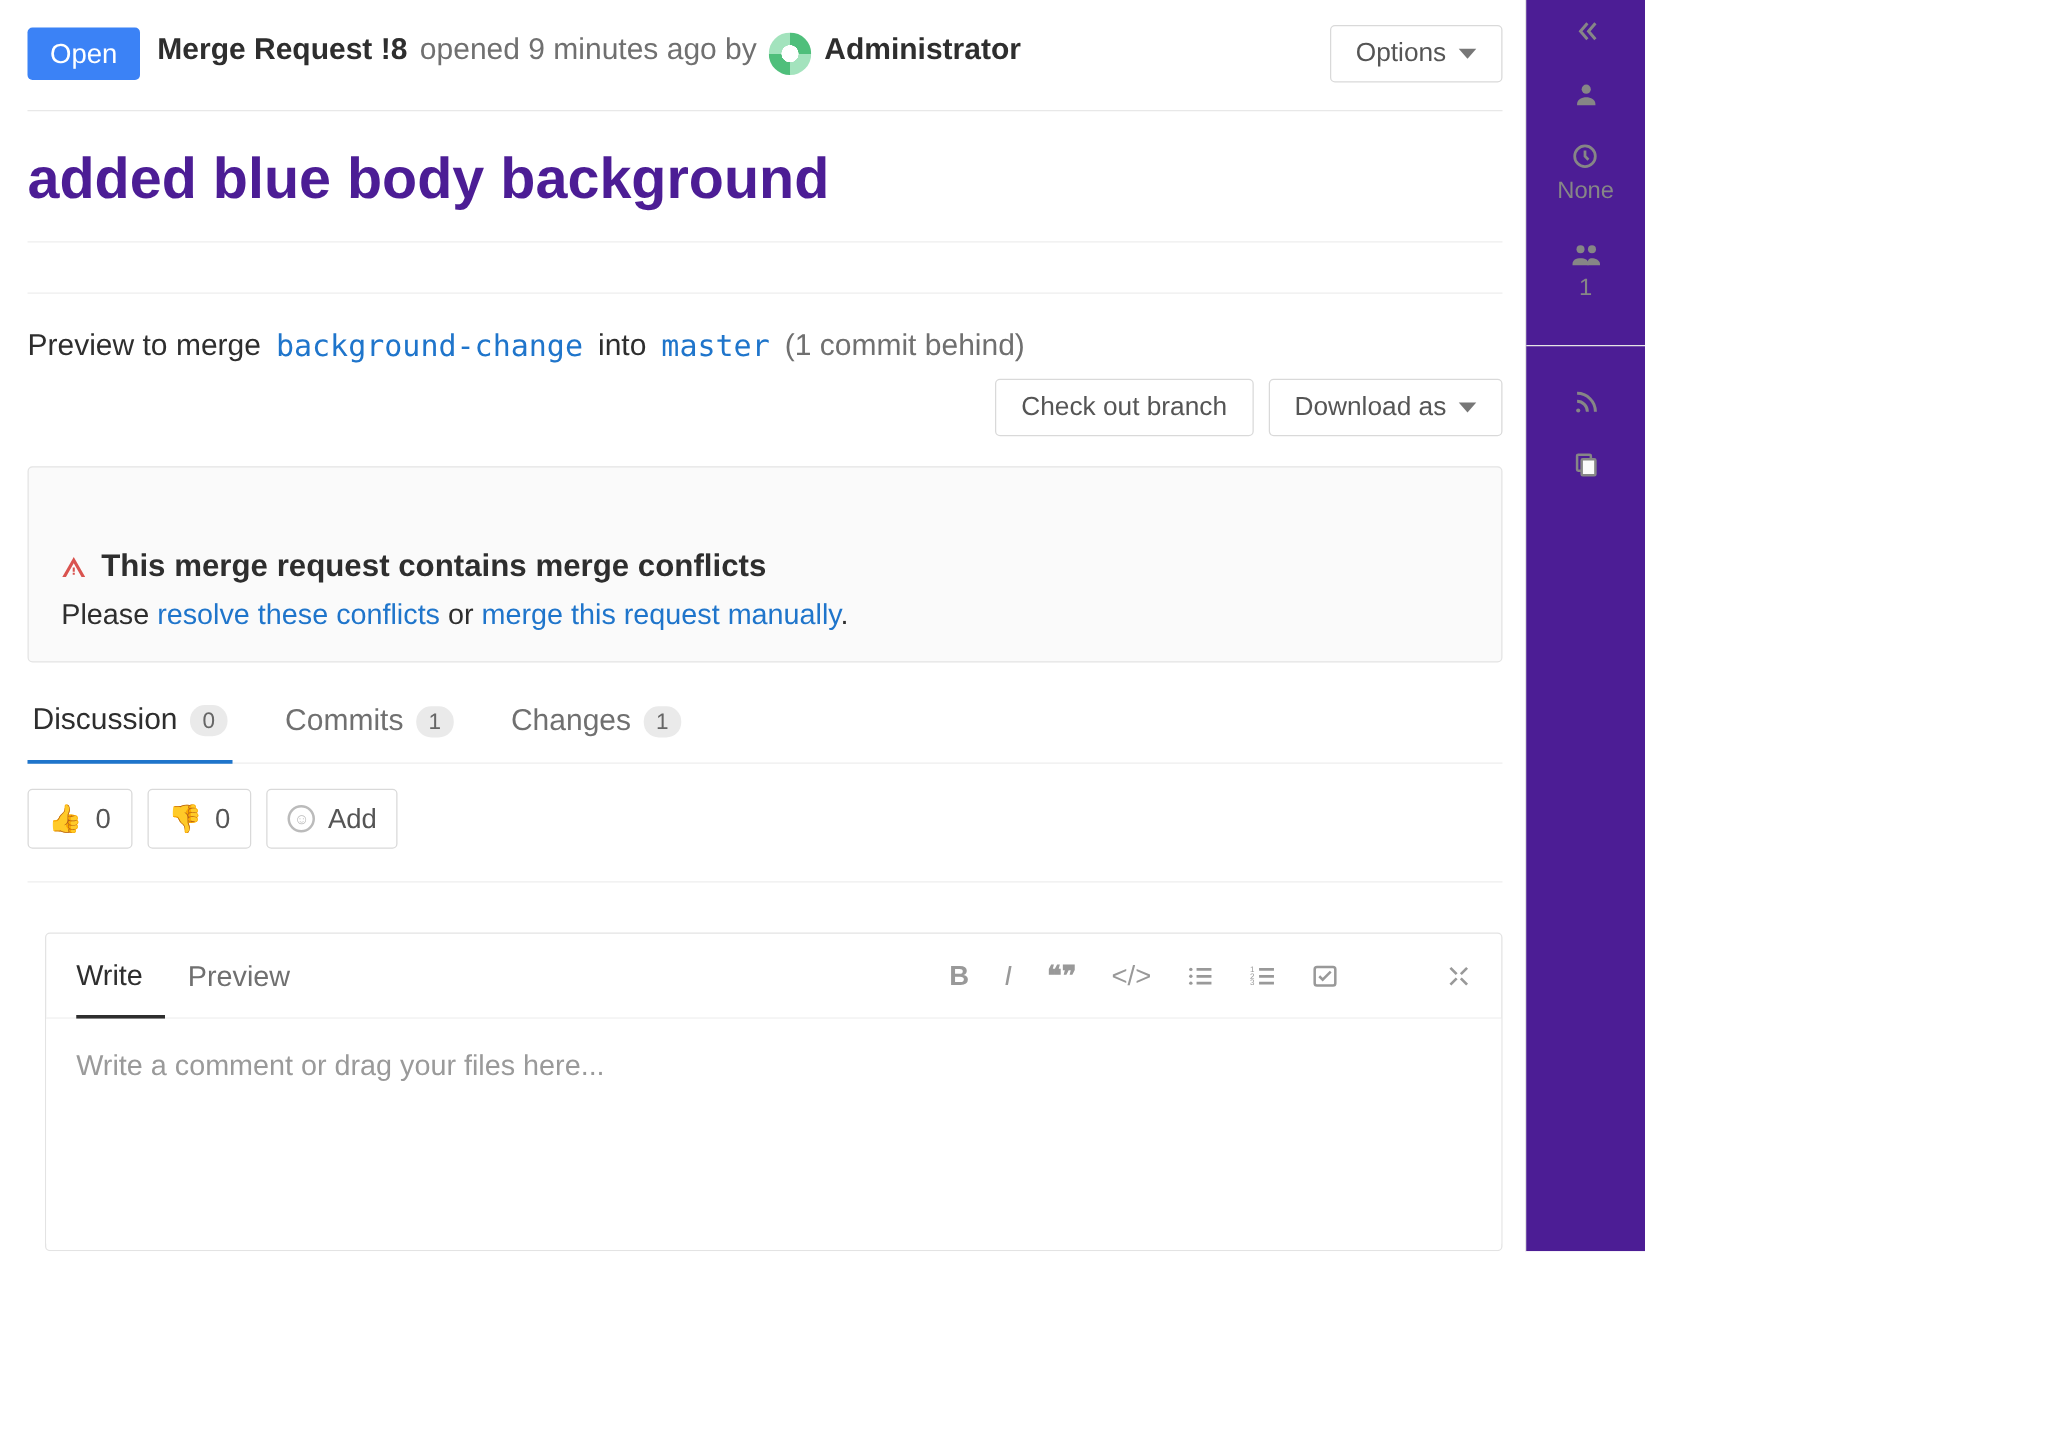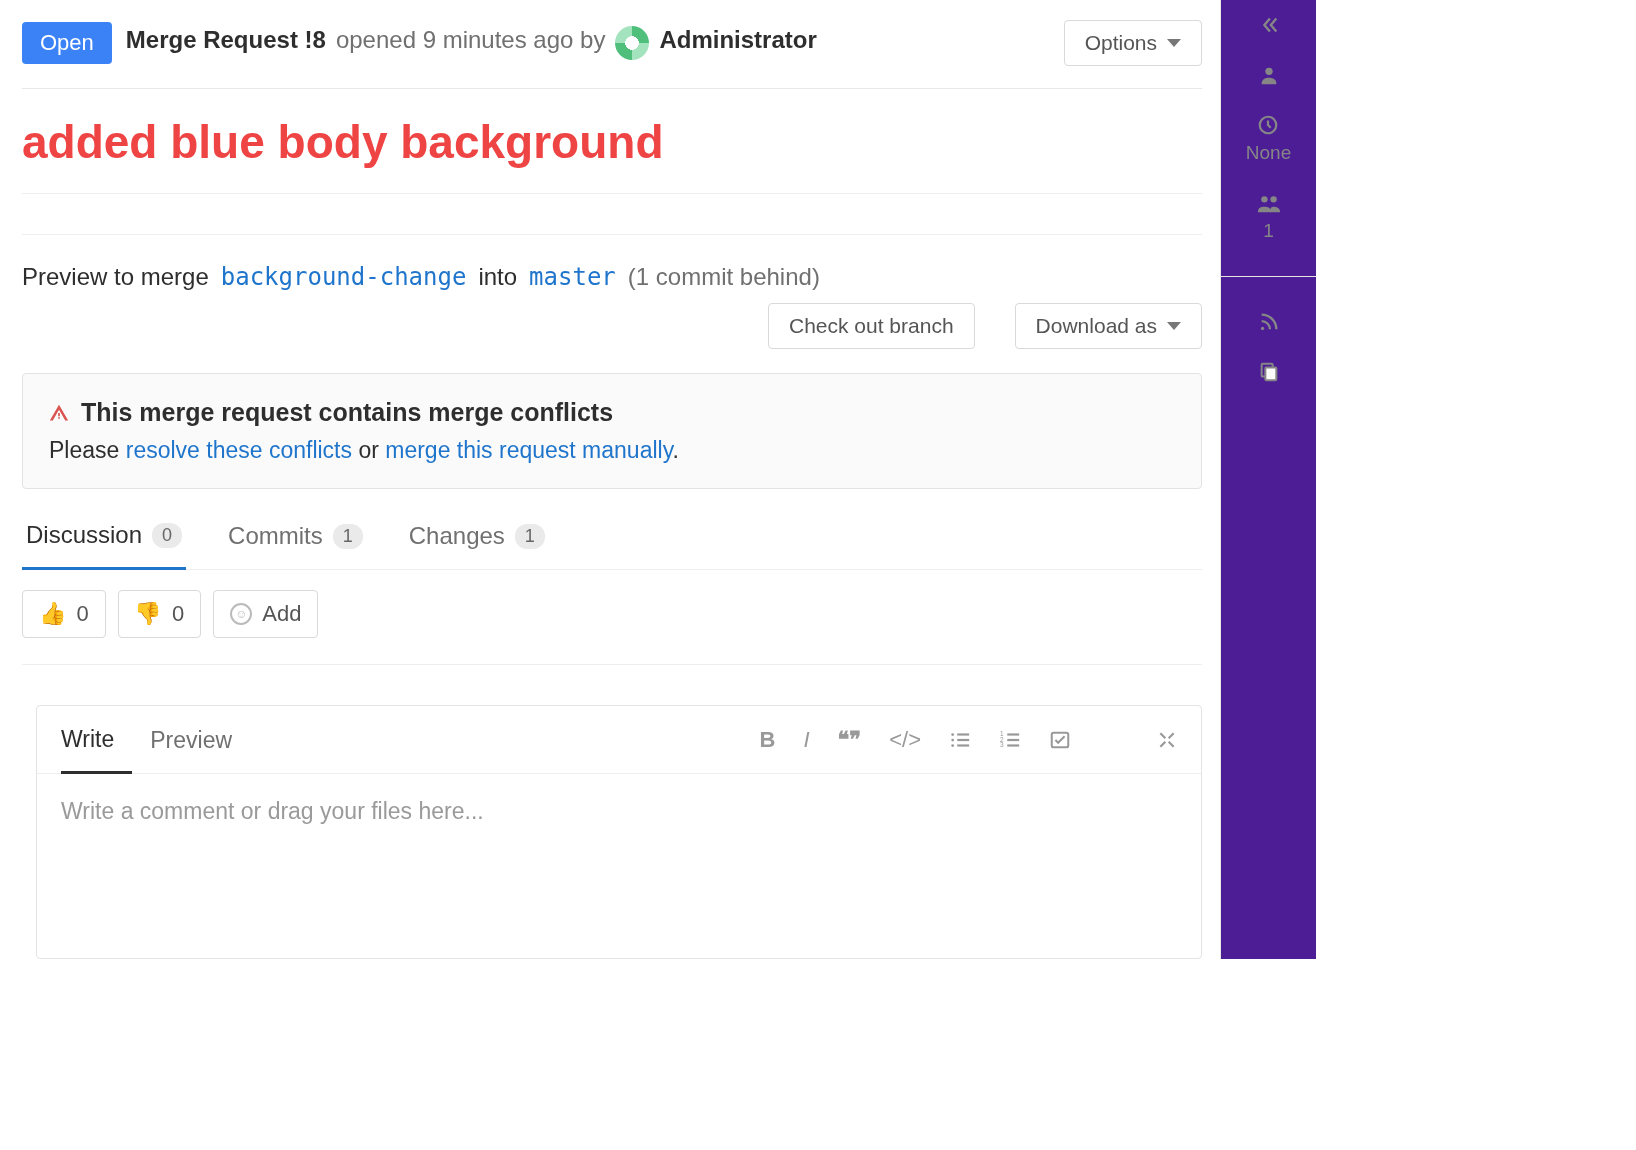--- a/index.html
+++ b/index.html
@@ -54,37 +54,36 @@
       border: 1px solid #d9d9d9;
       background: #fff;
       color: #555;
       font-size: 21px;
       padding: 10px 20px;
       border-radius: 4px;
       cursor: pointer;
       display: inline-flex;
       align-items: center;
       gap: 10px;
-      margin-left: 28px;
     }
     .caret-down {
       display: inline-block;
       width: 0; height: 0;
       border-left: 7px solid transparent;
       border-right: 7px solid transparent;
       border-top: 8px solid #777;
     }
 
     
     .mr-title {
       font-size: 46px;
       font-weight: 700;
       padding: 26px 0 24px;
       border-bottom: 1px solid #eee;
-      color: #ef4444;
+      color: #4c1d95;
     }
     .spacer-line { border-bottom: 1px solid #eee; margin-top: 40px; }
 
     
     .merge-row {
       display: flex;
       align-items: center;
       gap: 12px;
       padding: 28px 0 24px;
       font-size: 24px;
@@ -107,20 +106,21 @@
       padding: 24px 26px;
       margin-bottom: 18px;
     }
     .conflict-title {
       font-size: 25px;
       font-weight: 700;
       display: flex;
       align-items: center;
       gap: 12px;
       margin-bottom: 10px;
+      margin-top: 41px;
     }
     .warn-icon { color: #d9534f; font-size: 22px; }
     .conflict-body { font-size: 23px; color: #2e2e2e; }
     .link { color: #1f75cb; cursor: pointer; }
 
     
     .tabs {
       display: flex;
       gap: 38px;
       border-bottom: 1px solid #eee;

